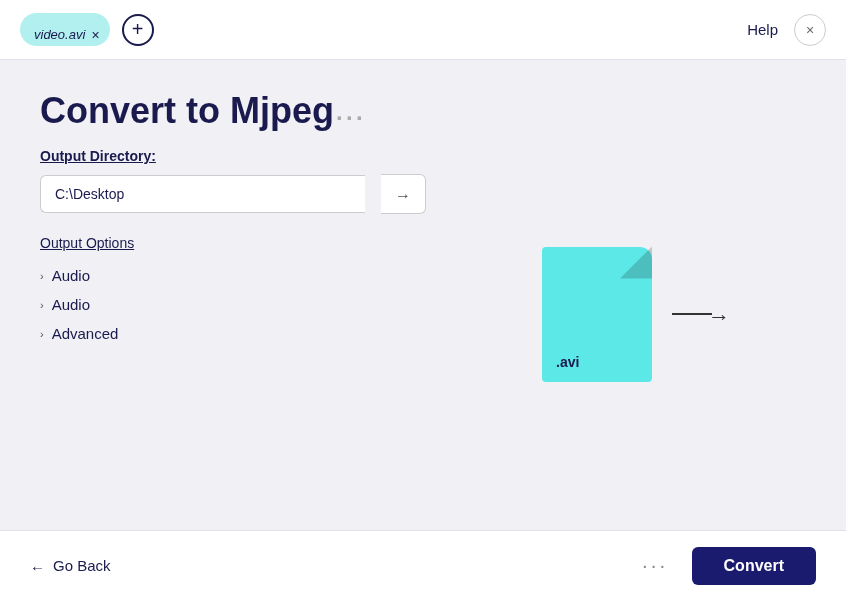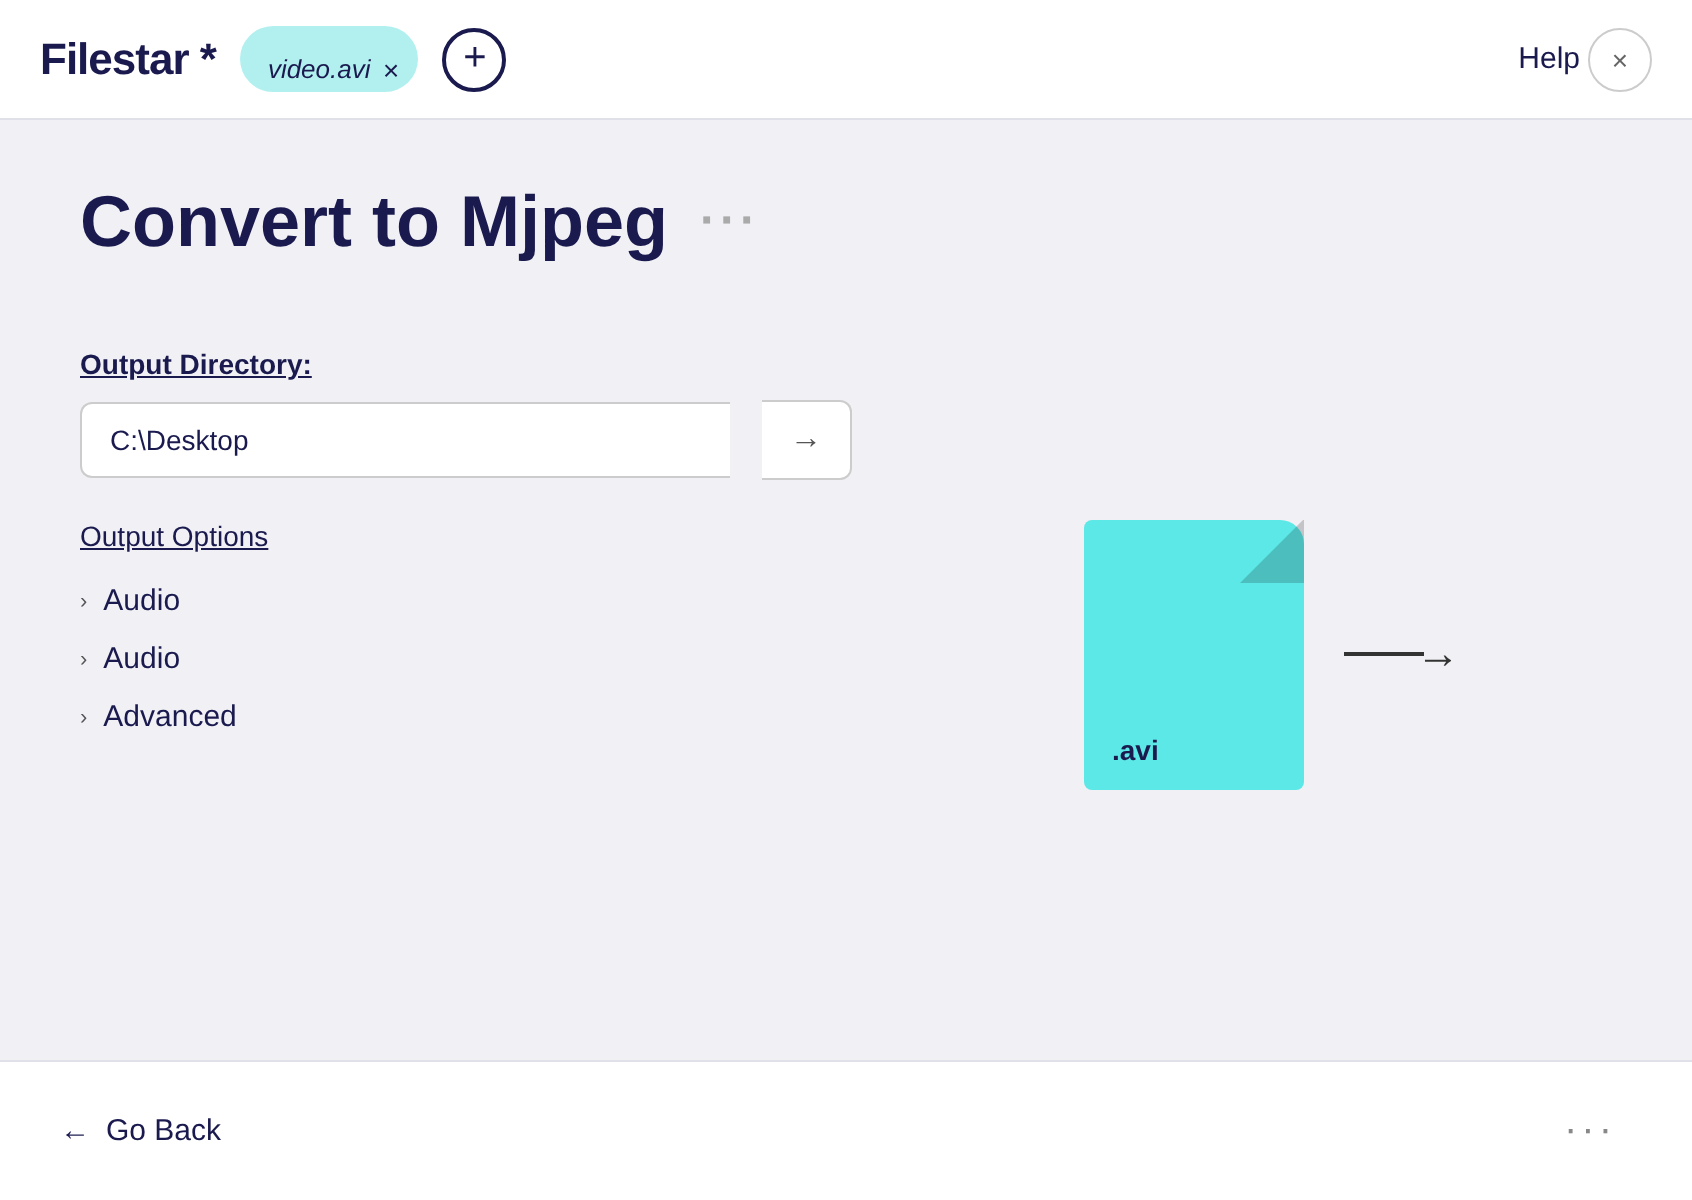--- a/index.html
+++ b/index.html
@@ -62,21 +62,21 @@
       display: flex;
       align-items: center;
       justify-content: center;
       font-size: 20px;
       color: #1a1a4e;
       font-weight: 300;
     }
     .header-right {
       display: flex;
       align-items: center;
-      gap: 4px;
+      gap: 16px;
     }
     .help-link {
       color: #1a1a4e;
       font-size: 15px;
       text-decoration: none;
       cursor: pointer;
     }
     .close-btn {
       width: 32px;
       height: 32px;
@@ -98,24 +98,24 @@
       display: flex;
       flex-direction: column;
       background: #f0f0f5;
       position: relative;
     }
 
     .page-title {
       font-size: 36px;
       font-weight: 700;
       color: #1a1a4e;
-      margin-bottom: 42px;
-      display: flex;
-      align-items: center;
-      gap: 16px;
+      margin-bottom: 16px;
+      display: flex;
+      align-items: flex-end;
+      gap: 2px;
     }
     .title-dots {
       color: #aaa;
       font-size: 24px;
       letter-spacing: 2px;
     }
 
     
     .content-area {
       display: flex;
@@ -316,21 +316,20 @@
       font-size: 16px;
       font-weight: 700;
       cursor: pointer;
     }
   </style>
 </head>
 <body>
 
 <header class="header">
   <div class="header-left">
-    <span class="app-title">Filestar *</span>
     <div class="file-tag">
       <span>video.avi</span>
       <span class="file-tag-close">×</span>
     </div>
     <button class="add-file-btn">+</button>
   </div>
   <div class="header-right">
     <span class="help-link">Help</span>
     <button class="close-btn">
       <span>×</span>
@@ -396,14 +395,15 @@
 
 <footer class="footer">
   <button class="go-back-btn">
     <span>←</span>
     <span>Go Back</span>
   </button>
   <div class="footer-right">
     <button class="more-dots-btn">
       <span>···</span>
     </button>
+    <button class="convert-btn">Convert</button>
   </div>
 </footer>
 
 </body></html>

